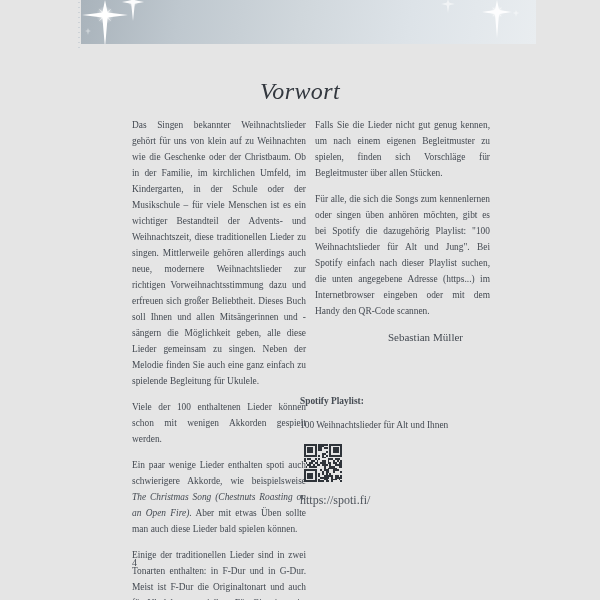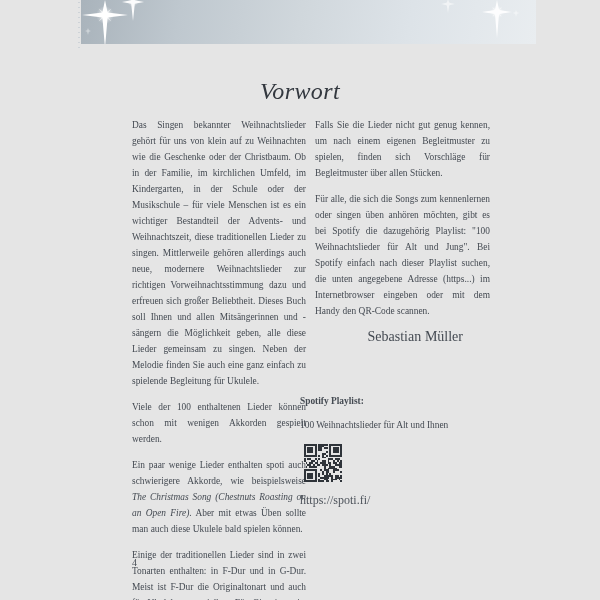--- a/index.html
+++ b/index.html
@@ -16,21 +16,21 @@
   .title{position:absolute;left:100px;top:78px;width:400px;margin:0;text-align:center;
          font-style:italic;font-weight:normal;font-size:24px;line-height:26px;
          color:#33383f;letter-spacing:.4px;}
 
   .col{position:absolute;top:117px;font-size:9.4px;line-height:16px;text-align:justify;
        hyphens:auto;-webkit-hyphens:auto;word-spacing:.2px;}
   .col-left{left:132px;width:174px;}
   .col-right{left:315px;width:175px;}
   .body-para{margin:0 0 10px 0;}
   .body-para i{font-style:italic;}
-  .signature{text-align:right;padding-right:27px;margin-top:9px;font-size:14px;}
+  .signature{text-align:right;padding-right:27px;margin-top:9px;font-size:11px;}
 
   .spotify{position:absolute;left:300px;top:396px;width:180px;font-size:9.4px;line-height:11.9px;}
   .spotify-label{font-weight:bold;}
   .playlist-name{margin-top:12px;}
   .qr-box{margin-top:8px;width:46px;height:46px;}
   .qr-box svg{display:block;width:46px;height:46px;}
   .qr-url{margin-top:9px;font-size:12px;color:#4e545c;}
 
   .page-number{position:absolute;left:132px;top:557px;font-size:10px;color:#4a5058;}
 </style>
@@ -75,21 +75,21 @@
           <path d="M7.0,28.0L7.8,30.2L10.0,31.0L7.8,31.8L7.0,35.0L6.2,31.8L4.0,31.0L6.2,30.2Z" fill="#ffffff"></path>
         </g>
       </svg>
   </div>
 
   <h1 class="title">Vorwort</h1>
 
   <div class="col col-left" id="col-left">
       <p class="body-para"><span>Das Singen bekannter Weihnachtslieder gehört für uns von klein auf zu Weihnachten wie die Geschenke oder der Christbaum. Ob in der Familie, im kirchlichen Umfeld, im Kindergarten, in der Schule oder der Musikschule – für viele Menschen ist es ein wichtiger Bestandteil der Advents- und Weihnachtszeit, diese traditionellen Lieder zu singen. Mittlerweile gehören allerdings auch neue, modernere Weihnachtslieder zur richtigen Vorweihnachtsstimmung dazu und erfreuen sich großer Beliebtheit. Dieses Buch soll Ihnen und allen Mitsängerinnen und -sängern die Möglichkeit geben, alle diese Lieder gemeinsam zu singen. Neben der Melodie finden Sie auch eine ganz einfach zu spielende Begleitung für Ukulele.</span></p>
       <p class="body-para"><span>Viele der 100 enthaltenen Lieder können schon mit wenigen Akkorden gespielt werden.</span></p>
-      <p class="body-para"><span>Ein paar wenige Lieder enthalten spoti auch schwierigere Akkorde, wie beispielsweise </span><i>The Christmas Song (Chestnuts Roasting on an Open Fire)</i><span>. Aber mit etwas Üben sollte man auch diese Ukulele bald spielen können.</span></p>
+      <p class="body-para"><span>Ein paar wenige Lieder enthalten spoti auch schwierigere Akkorde, wie beispielsweise </span><i>The Christmas Song (Chestnuts Roasting on an Open Fire)</i><span>. Aber mit etwas Üben sollte man auch diese Lieder bald spielen können.</span></p>
       <p class="body-para"><span>Einige der traditionellen Lieder sind in zwei Tonarten enthalten: in F-Dur und in G-Dur. Meist ist F-Dur die Originaltonart und auch für Ukulele gut spielbar. Für Gitarristen ist jedoch G-Dur die einfachere Variante. Bei gleichzeitiger Verwendung des Ukulelen- und Gitarrenbuches kann man sich eine der beiden Varianten aussuchen.</span></p>
     </div>
 
   <div class="col col-right">
     <div id="col-right-paras">
         <p class="body-para"><span>Falls Sie die Lieder nicht gut genug kennen, um nach einem eigenen Begleitmuster zu spielen, finden sich Vorschläge für Begleitmuster über allen Stücken.</span></p>
         <p class="body-para"><span>Für alle, die sich die Songs zum kennenlernen oder singen üben anhören möchten, gibt es bei Spotify die dazugehörig Playlist: "100 Weihnachtslieder für Alt und Jung". Bei Spotify einfach nach dieser Playlist suchen, die unten angegebene Adresse (https...) im Internetbrowser eingeben oder mit dem Handy den QR-Code scannen.</span></p>
       </div>
     <div class="signature">Sebastian Müller</div>
   </div>

